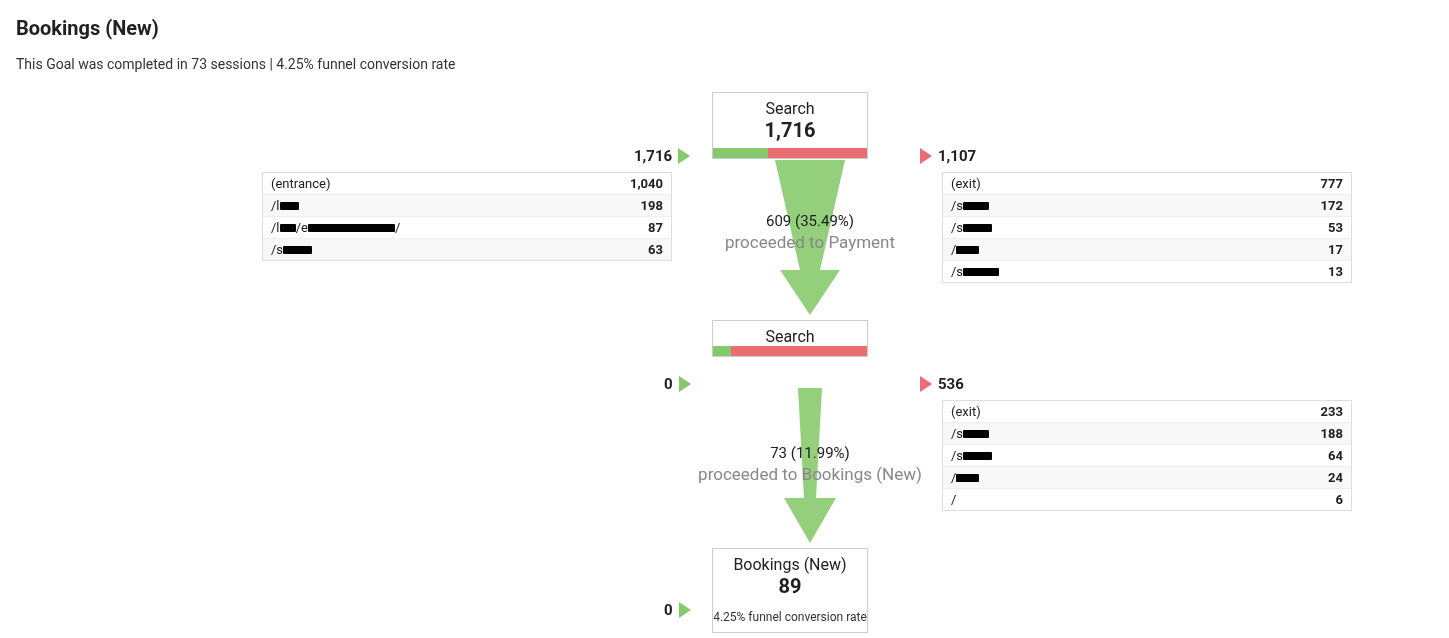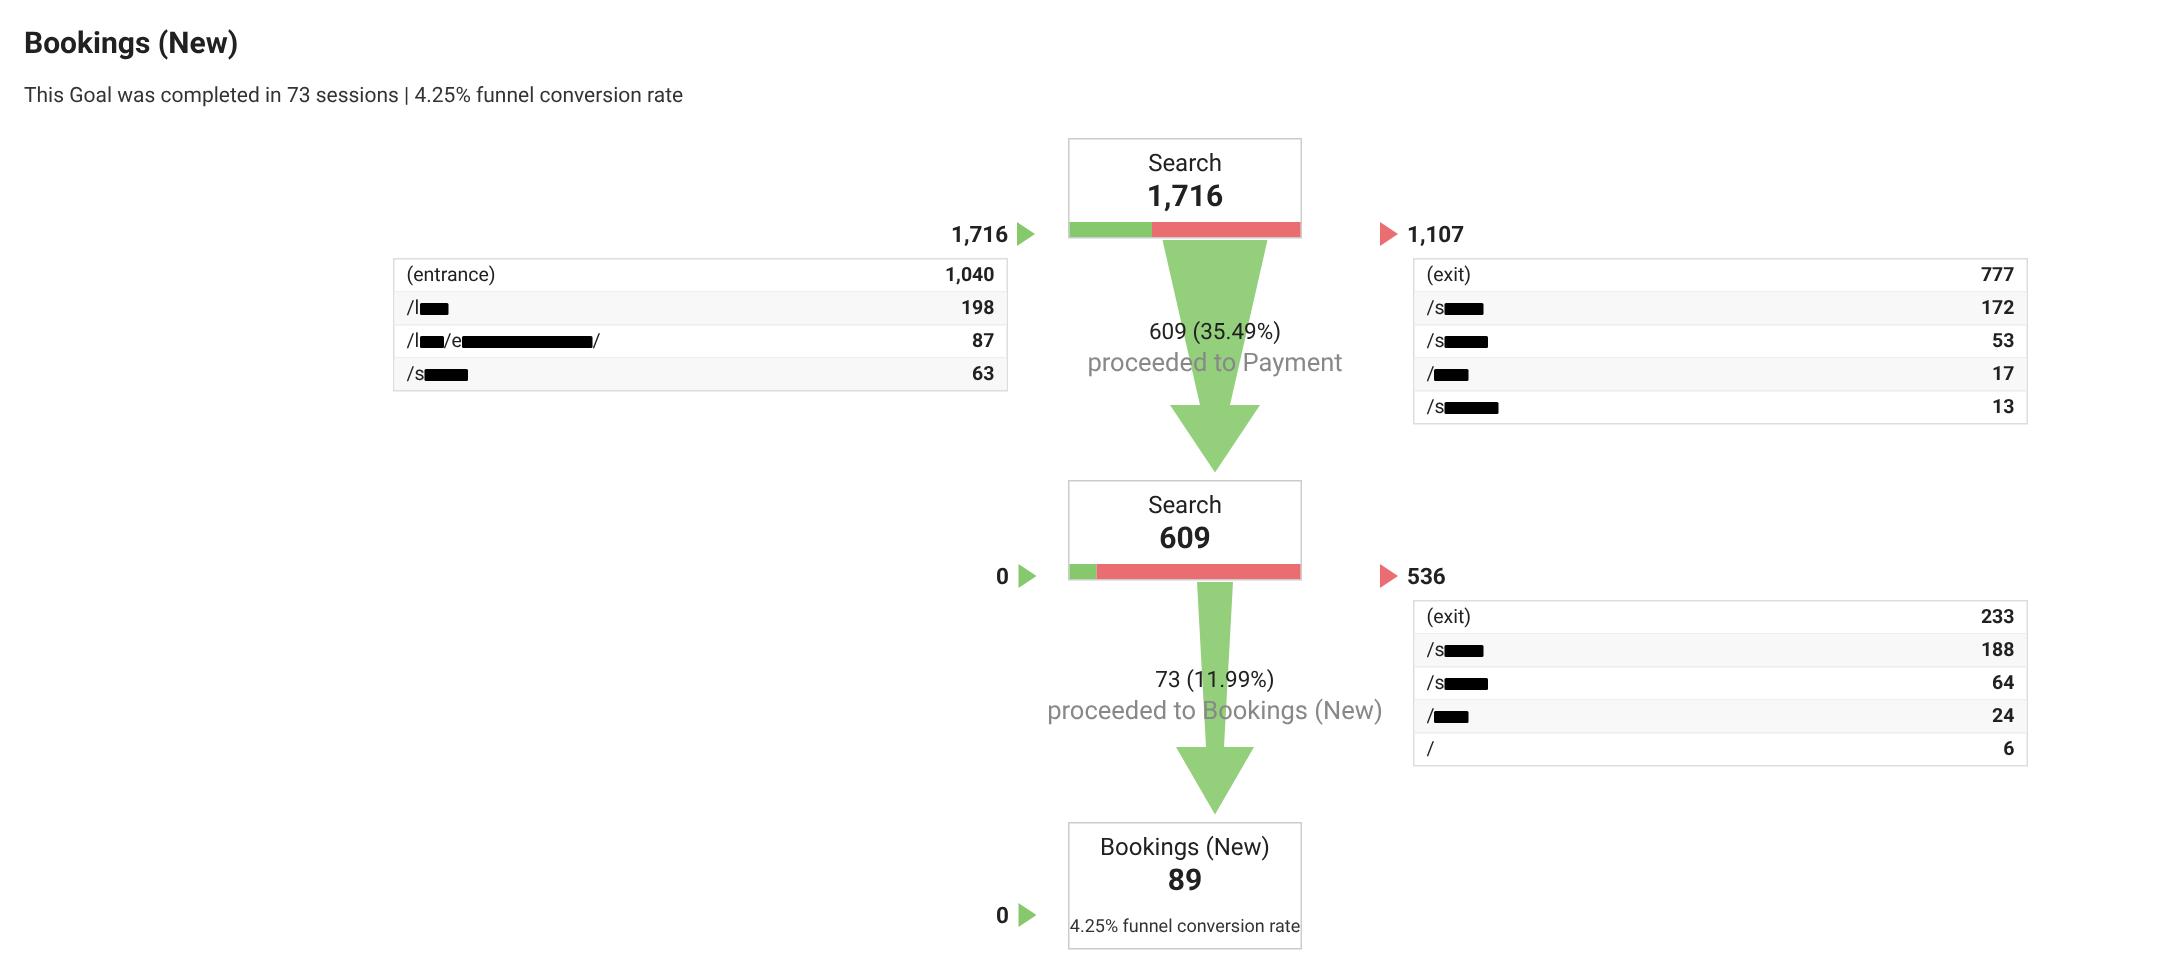--- a/index.html
+++ b/index.html
@@ -201,21 +201,20 @@
     <path d="M 63 0 L 133 0 L 108 110 L 128 110 L 98 155 L 68 110 L 88 110 Z" fill="#94cf7c"></path>
   </svg>
 
   <div class="proceed-label" style="left:679px; top:120px;">
     <div class="pct">609 (35.49%)</div>
     <div class="sub">proceeded to Payment</div>
   </div>
 
   <div class="step-box" style="left:696px; top:228px;">
     <div class="step-name">Search</div>
-    <div class="step-value">609</div>
     <div class="bar">
       <div class="g" style="width:11.99%"></div>
       <div class="r" style="width:88.01%"></div>
     </div>
   </div>
 
   <div class="inflow" style="left:648px; top:283px;">
     <span>0</span>
     <div class="tri-right-g"></div>
   </div>

